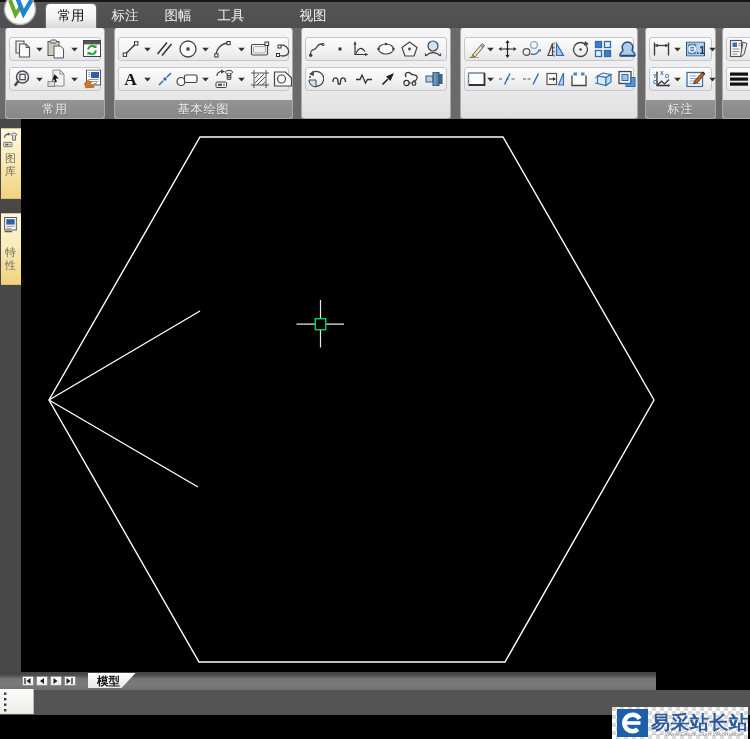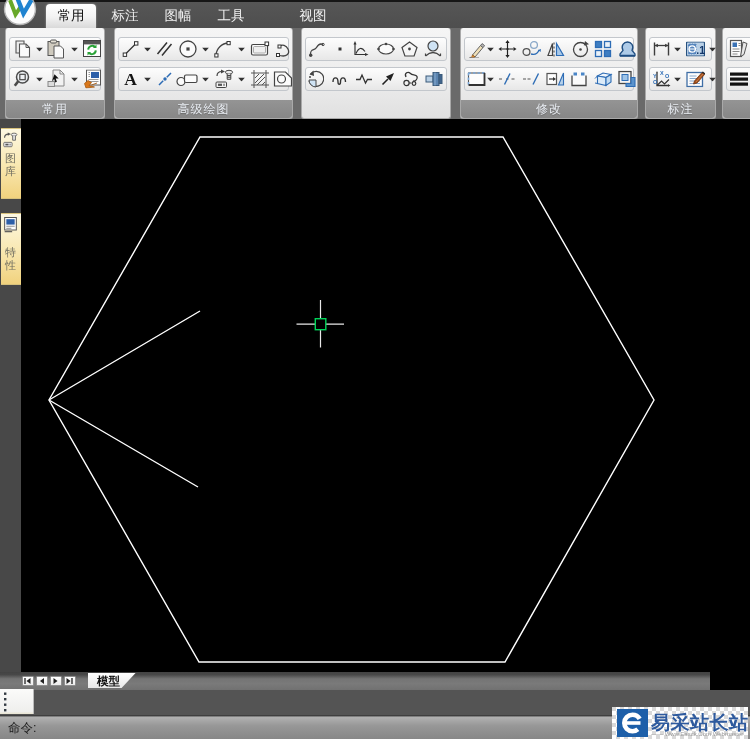--- a/index.html
+++ b/index.html
@@ -38,21 +38,21 @@
     background:linear-gradient(180deg,#fdf8e2 0,#f9e9b4 50%,#f1d27e 100%);
     border:1px solid #d8c27c; border-left:none; border-radius:0 3px 3px 0; }
   .sidetab .vtxt { position:absolute; left:3px; width:13px; text-align:center;
     font-size:11px; color:#6f6d60; line-height:12.5px; }
   .sidetab .sicon { position:absolute; left:2px; top:3px; line-height:0; }
 
   
   #canvas { position:absolute; left:21px; top:119px; width:729px; height:553px; background:#000; }
 
   
-  #band1 { position:absolute; left:0; top:672px; width:710px; height:18px;
+  #band1 { position:absolute; left:0; top:672px; width:656px; height:18px;
     background:linear-gradient(180deg,#434343 0,#484848 15%,#747474 38%,#7a7a7a 65%,#717171 100%); }
   .navb { position:absolute; top:3.5px; width:11.5px; height:10.5px;
     background:linear-gradient(180deg,#ffffff 0,#ececec 100%); border:1px solid #8f8f8f;
     border-radius:1px; display:flex; align-items:center; justify-content:center; line-height:0; }
   #mtab { position:absolute; left:88px; top:0.5px; width:48px; height:15.5px;
     background:linear-gradient(180deg,#ffffff 0,#e8e8e8 100%);
     clip-path:polygon(0 0,100% 0,70% 100%,0 100%);
     font-size:11.5px; font-weight:bold; color:#111; text-align:left;
     padding-left:9px; line-height:16px; }
   #band2 { position:absolute; left:0; top:690px; width:750px; height:25px; background:#545454; }
@@ -217,21 +217,21 @@
             </svg></span>
         <span class="ic" style="left:131px;"><svg width="20" height="20" viewBox="0 0 20 20">
               <path d="M4 1v18M16 1v18M1 4h18M1 16h18" stroke="#555" stroke-width="1"></path>
               <path d="M5 9l4-4M5 14l9-9M7 16l8-8M12 16l3-3" stroke="#555" stroke-width="1"></path>
             </svg></span>
         <span class="ic" style="left:154px;"><svg width="20" height="17" viewBox="0 0 20 17">
               <path d="M1.5 1.5h11l6 6v8h-17z" fill="#fbfbfb" stroke="#444" stroke-width="1.2"></path>
               <circle cx="8.5" cy="8.5" r="4" fill="none" stroke="#444" stroke-width="1.2"></circle>
             </svg></span>
       </div>
-      <div class="plabel">高级绘图</div>
+      <div class="plabel">基本绘图</div>
     </div>
     <div class="panel" id="g3" style="left:301px;width:150px;">
       <div class="prow r1">
         <span class="ic" style="left:2px;"><svg width="17" height="18" viewBox="0 0 17 18">
               <path d="M2.5 15C2 8 6.5 11 8.5 7.5 10.3 4.3 13 3.5 15 4.5" fill="none" stroke="#444" stroke-width="1.3"></path>
               <circle cx="2.7" cy="15.3" r="1.7" fill="#444"></circle>
               <circle cx="15" cy="4.5" r="1.2" fill="none" stroke="#444"></circle>
             </svg></span>
         <span class="ic" style="left:31px;"><svg width="6" height="6" viewBox="0 0 6 6">
               <rect x="1.5" y="1.5" width="3" height="3" fill="#333"></rect>
@@ -367,21 +367,20 @@
               <path d="M4.5 5.5l8.5 1.5v8l-8.5-2z" fill="#dcebf8" stroke="#2d6cb5" stroke-width="1.1"></path>
               <path d="M13 7l5-3v7.5l-5 3.5z" fill="#c3dcf2" stroke="#2d6cb5" stroke-width="1.1"></path>
               <path d="M2 8l2.5-2.5M2 12.5L4.5 13" stroke="#2d6cb5" stroke-width="1"></path>
             </svg></span>
         <span class="ic" style="left:153px;"><svg width="18" height="17" viewBox="0 0 18 17">
               <rect x="1" y="1" width="12" height="12" fill="#f4f4f4" stroke="#444" stroke-width="1.3"></rect>
               <path d="M13 7h4v9H8v-3h5z" fill="#5b93cc" stroke="#2d6cb5" stroke-width="1.1"></path>
               <rect x="4" y="4" width="6" height="6" fill="#9fc4e8" stroke="#2d6cb5" stroke-width="1"></rect>
             </svg></span>
       </div>
-      <div class="plabel">修改</div>
     </div>
     <div class="panel" id="g5" style="left:645px;width:71px;">
       <div class="prow r1">
         <span class="ic" style="left:2px;"><svg width="19" height="18" viewBox="0 0 19 18">
               <path d="M2.5 2.5v13M16.5 2.5v13" stroke="#3d3d3d" stroke-width="1.4"></path>
               <path d="M2.5 5.5h14" stroke="#3d3d3d" stroke-width="1.3"></path>
               <path d="M2.5 5.5l3.4-1.7v3.4zM16.5 5.5l-3.4-1.7v3.4z" fill="#3d3d3d"></path>
             </svg></span>
         <span class="dd" style="left:24px;"><svg width="7" height="4" viewBox="0 0 7 4">
               <path d="M0 0h7L3.5 4z" fill="#333"></path>
@@ -507,23 +506,20 @@
     <svg width="30" height="25" viewBox="0 0 30 25">
       <g fill="#333a42">
         <rect x="4" y="3.5" width="2.4" height="2.4"></rect>
           <rect x="4" y="9" width="2.4" height="2.4"></rect>
         <rect x="4" y="14.5" width="2.4" height="2.4"></rect>
           <rect x="4" y="20" width="2.4" height="2.4"></rect>
       </g>
     </svg>
   </div>
 
-  <div id="status">
-      <span class="cmd">命令:</span>
-    </div>
 
   <div id="wm">
     <div id="wmbox">
       <svg width="31" height="28" viewBox="0 0 31 28">
         <circle cx="15.5" cy="14" r="8.2" fill="none" stroke="#ffffff" stroke-width="4.6" stroke-dasharray="40 11.5" stroke-dashoffset="-7"></circle>
         <rect x="9" y="12.2" width="14.5" height="3.6" fill="#ffffff"></rect>
       </svg>
     </div>
     <div id="wmtxt">易采站长站</div>
     <div id="wmsub">—— Www.Easck.Com Webmaster</div>

